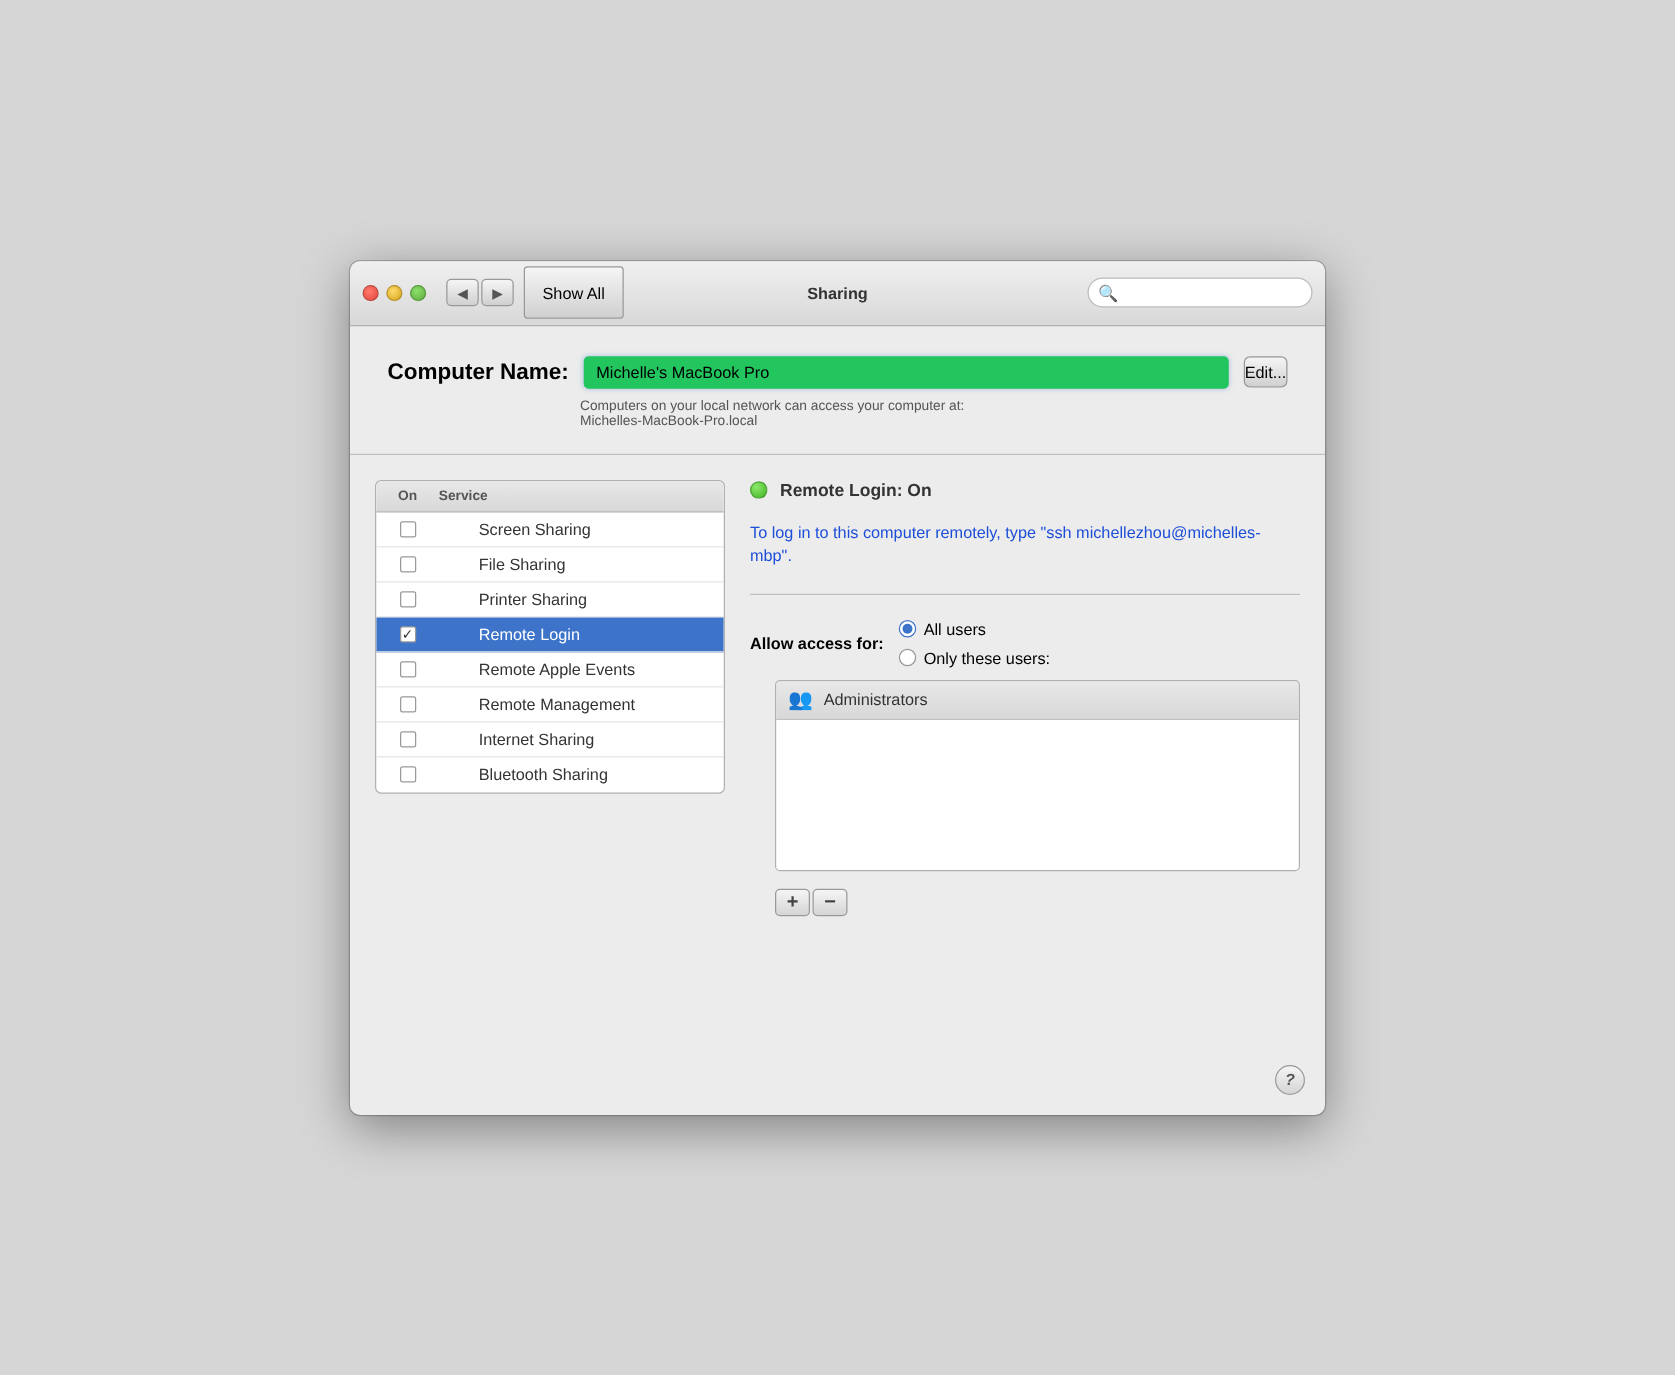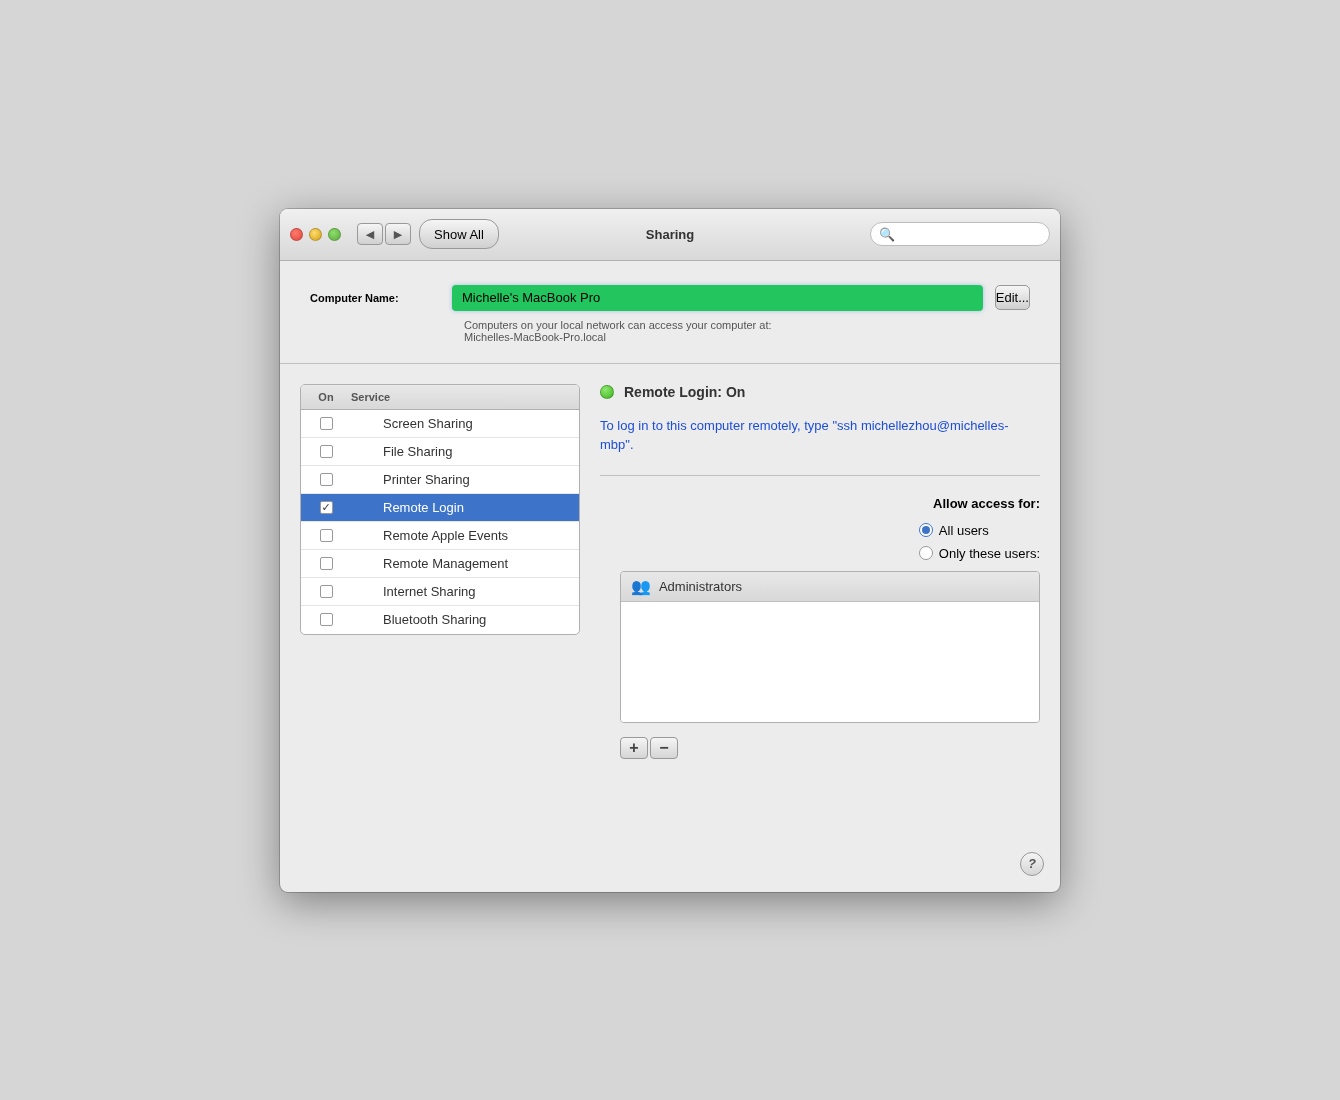--- a/index.html
+++ b/index.html
@@ -76,26 +76,26 @@
       display: flex;
       align-items: center;
       justify-content: center;
       font-size: 11px;
       color: #555;
     }
 
     .show-all-btn {
       background: linear-gradient(to bottom, #f5f5f5, #d0d0d0);
       border: 1px solid #999;
-      border-radius: 13px;
+      border-radius: 3px;
       padding: 3px 14px;
       font-size: 13px;
       cursor: pointer;
       margin-left: 8px;
-      height: 30px;
+      height: 42px;
     }
 
     .search-box {
       margin-left: auto;
       display: flex;
       align-items: center;
       background: white;
       border: 1px solid #bbb;
       border-radius: 12px;
       padding: 2px 8px;
@@ -126,25 +126,25 @@
       gap: 8px;
     }
 
     .computer-name-row {
       display: flex;
       align-items: center;
       gap: 12px;
     }
 
     .computer-name-label {
-      font-size: 11px;
+      font-size: 18px;
       font-weight: bold;
       white-space: nowrap;
       min-width: 130px;
-      text-align: left;
+      text-align: center;
     }
 
     .computer-name-input {
       flex: 1;
       height: 26px;
       border: 2px solid #22c55e;
       border-radius: 4px;
       padding: 0 8px;
       font-size: 13px;
       outline: none;
@@ -306,23 +306,22 @@
     }
 
     .allow-access-section {
       display: flex;
       flex-direction: column;
       gap: 10px;
     }
 
     .allow-access-row {
       display: flex;
-      align-items: flex-end;
+      align-items: center;
       gap: 12px;
-      flex-direction: column;
     }
 
     .allow-access-label {
       font-size: 13px;
       font-weight: bold;
       white-space: nowrap;
     }
 
     .radio-option {
       display: flex;

